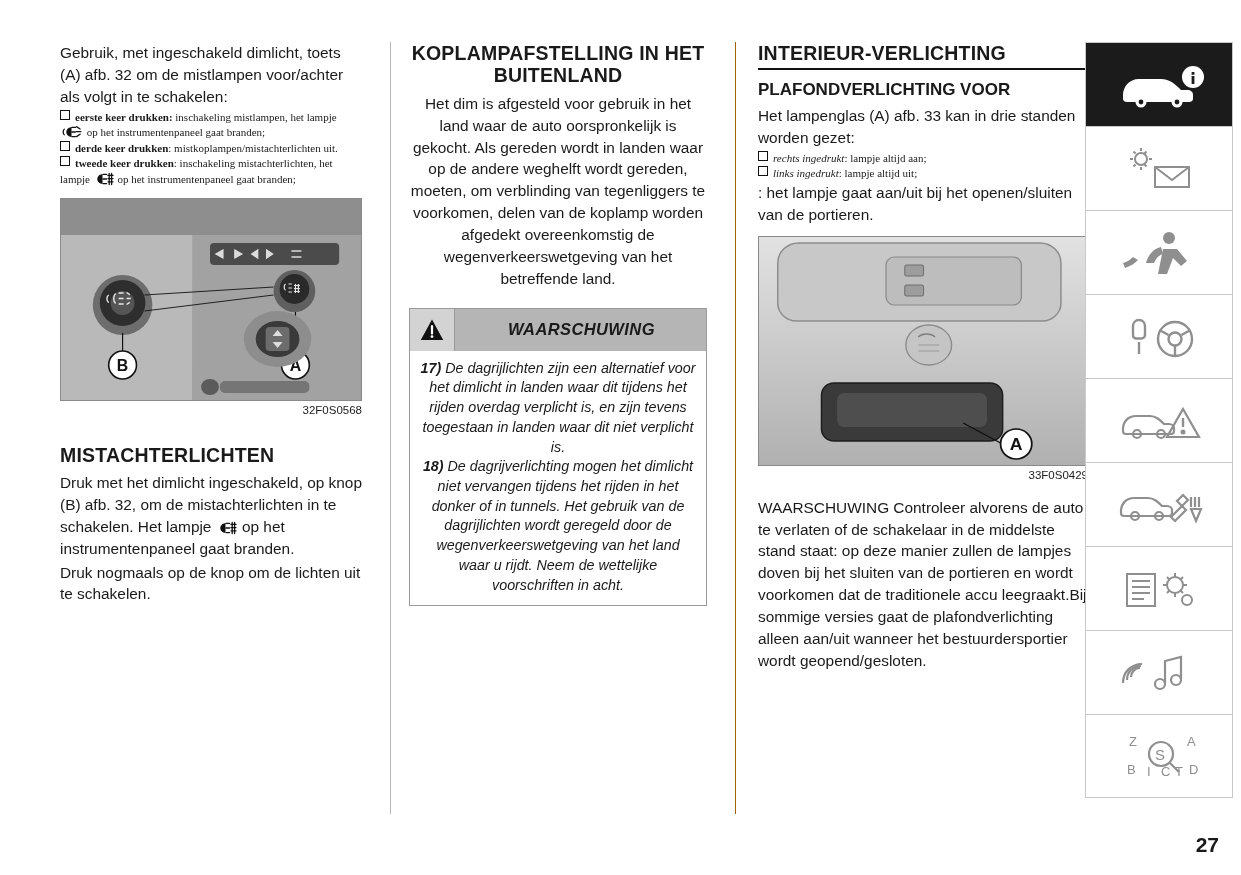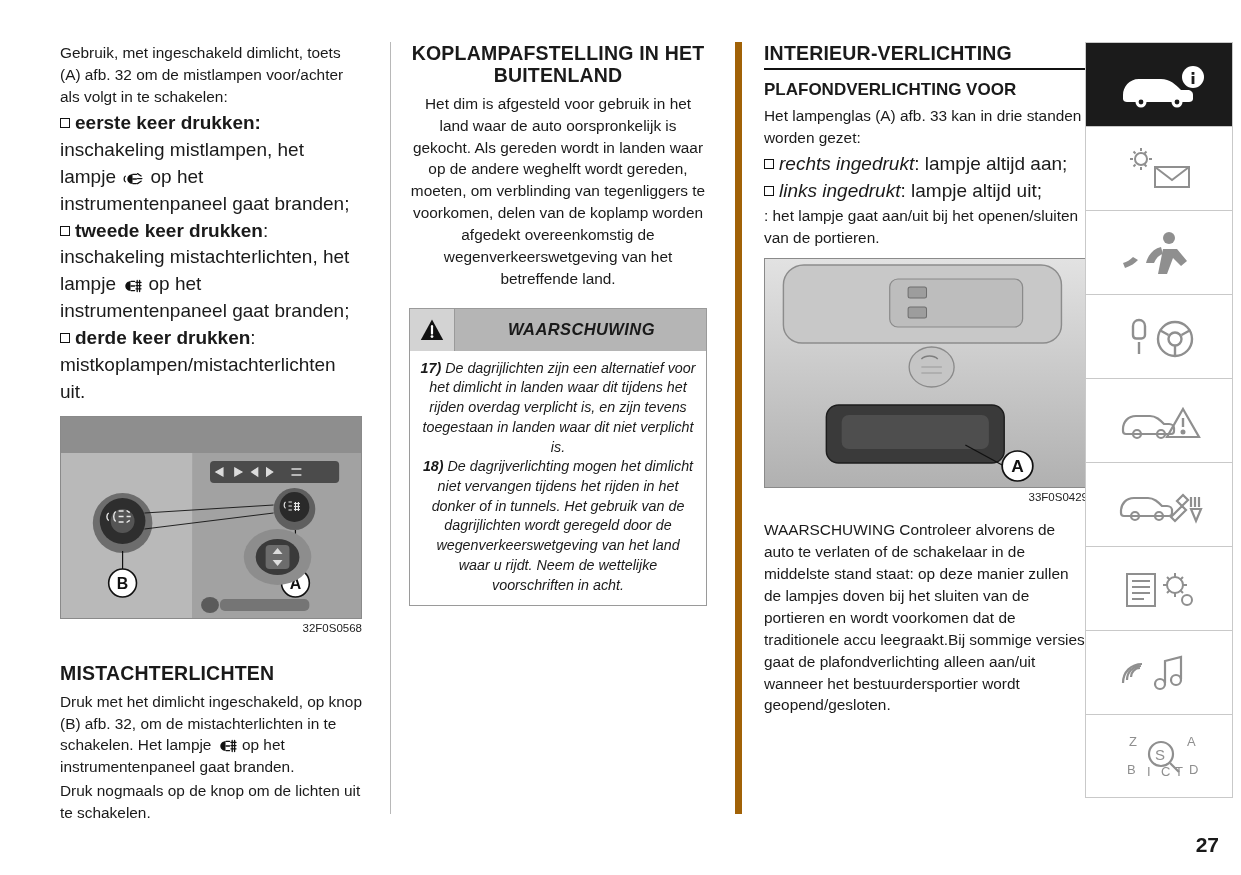--- a/index.html
+++ b/index.html
@@ -28,21 +28,21 @@
     width: 1028px;
     height: 772px;
     display: flex;
   }
   .col {
     position: relative;
     box-sizing: border-box;
   }
   .col-1 { width: 330px; padding-right: 28px; }
   .col-2 { width: 345px; padding-left: 18px; padding-right: 28px; border-left: 1px solid #b8b8b8; text-align: center; }
-  .col-3 { width: 353px; padding-left: 22px; border-left: 7px solid #a16207; }
+  .col-3 { width: 353px; padding-left: 22px; border-left: 1px solid #a16207; }
 
   h1.sect {
     font-size: 19.5px;
     font-weight: bold;
     line-height: 1.15;
     margin: 0 0 6px 0;
     letter-spacing: .2px;
   }
   h1.sect.underlined {
     border-bottom: 2px solid #111;
@@ -54,23 +54,24 @@
     font-weight: bold;
     line-height: 1.15;
     margin: 0 0 5px 0;
   }
   p.body {
     font-size: 15.4px;
     line-height: 1.42;
     margin: 0 0 2px 0;
   }
   .bullet {
-    font-size: 19px;
+    font-size: 11px;
     line-height: 1.42;
     margin: 0;
+    font-family: Liberation Serif, serif;
   }
   .sq {
     display: inline-block;
     width: 8px;
     height: 8px;
     border: 1.6px solid #111;
     margin-right: 5px;
     vertical-align: 1px;
   }
   b { font-weight: bold; }
@@ -187,32 +188,32 @@
               <g stroke="#111" stroke-width="1.3" fill="none" stroke-linecap="round">
                 <path d="M10.5 2.2c-3.2 0-5.2 2.2-5.2 4.8s2 4.8 5.2 4.8z" fill="#111" stroke="none"></path>
                 <path d="M10.8 2.4h3.6M10.8 7h3.6M10.8 11.6h3.6"></path>
                 <path d="M15.5 1.6l3.6 2.4M15.5 6.6h4.4M15.5 11.6l3.6-2.4"></path>
                 <path d="M3.3 4.2C1.8 5 1.8 9 3.3 9.8"></path>
               </g>
             </svg></span><span> op het instrumentenpaneel gaat branden;</span>
       </p>
 
       <p class="bullet">
+        <span class="sq"></span><b>derde keer drukken</b><span>: mistkoplampen/mistachterlichten uit.</span>
+      </p>
+
+      <p class="bullet">
         <span class="sq"></span><b>tweede keer drukken</b><span>: inschakeling mistachterlichten, het lampje </span><span class="glyph"><svg width="20" height="14" viewBox="0 0 20 14">
               <g stroke="#111" stroke-width="1.3" fill="none" stroke-linecap="round">
                 <path d="M8.5 2.2c-3.2 0-5.2 2.2-5.2 4.8s2 4.8 5.2 4.8z" fill="#111" stroke="none"></path>
                 <path d="M9 2.4h3.6M9 7h3.6M9 11.6h3.6"></path>
                 <path d="M15.2 1.4v11.2M17.6 1.4v11.2"></path>
                 <path d="M14 3.4h5M14 6.6h5M14 9.8h5"></path>
               </g>
             </svg></span><span> op het instrumentenpaneel gaat branden;</span>
-      </p>
-
-      <p class="bullet">
-        <span class="sq"></span><b>derde keer drukken</b><span>: mistkoplampen/mistachterlichten uit.</span>
       </p>
 
       <div class="figure">
         <div class="imgbox" style="height:203px;">
           <svg width="100%" height="203" viewBox="0 0 302 203" preserveAspectRatio="none">
             <defs>
               <linearGradient id="g1" x1="0" y1="0" x2="0" y2="1">
                 <stop offset="0" stop-color="#d8d8d8"></stop>
                   <stop offset="1" stop-color="#9e9e9e"></stop>
               </linearGradient>

